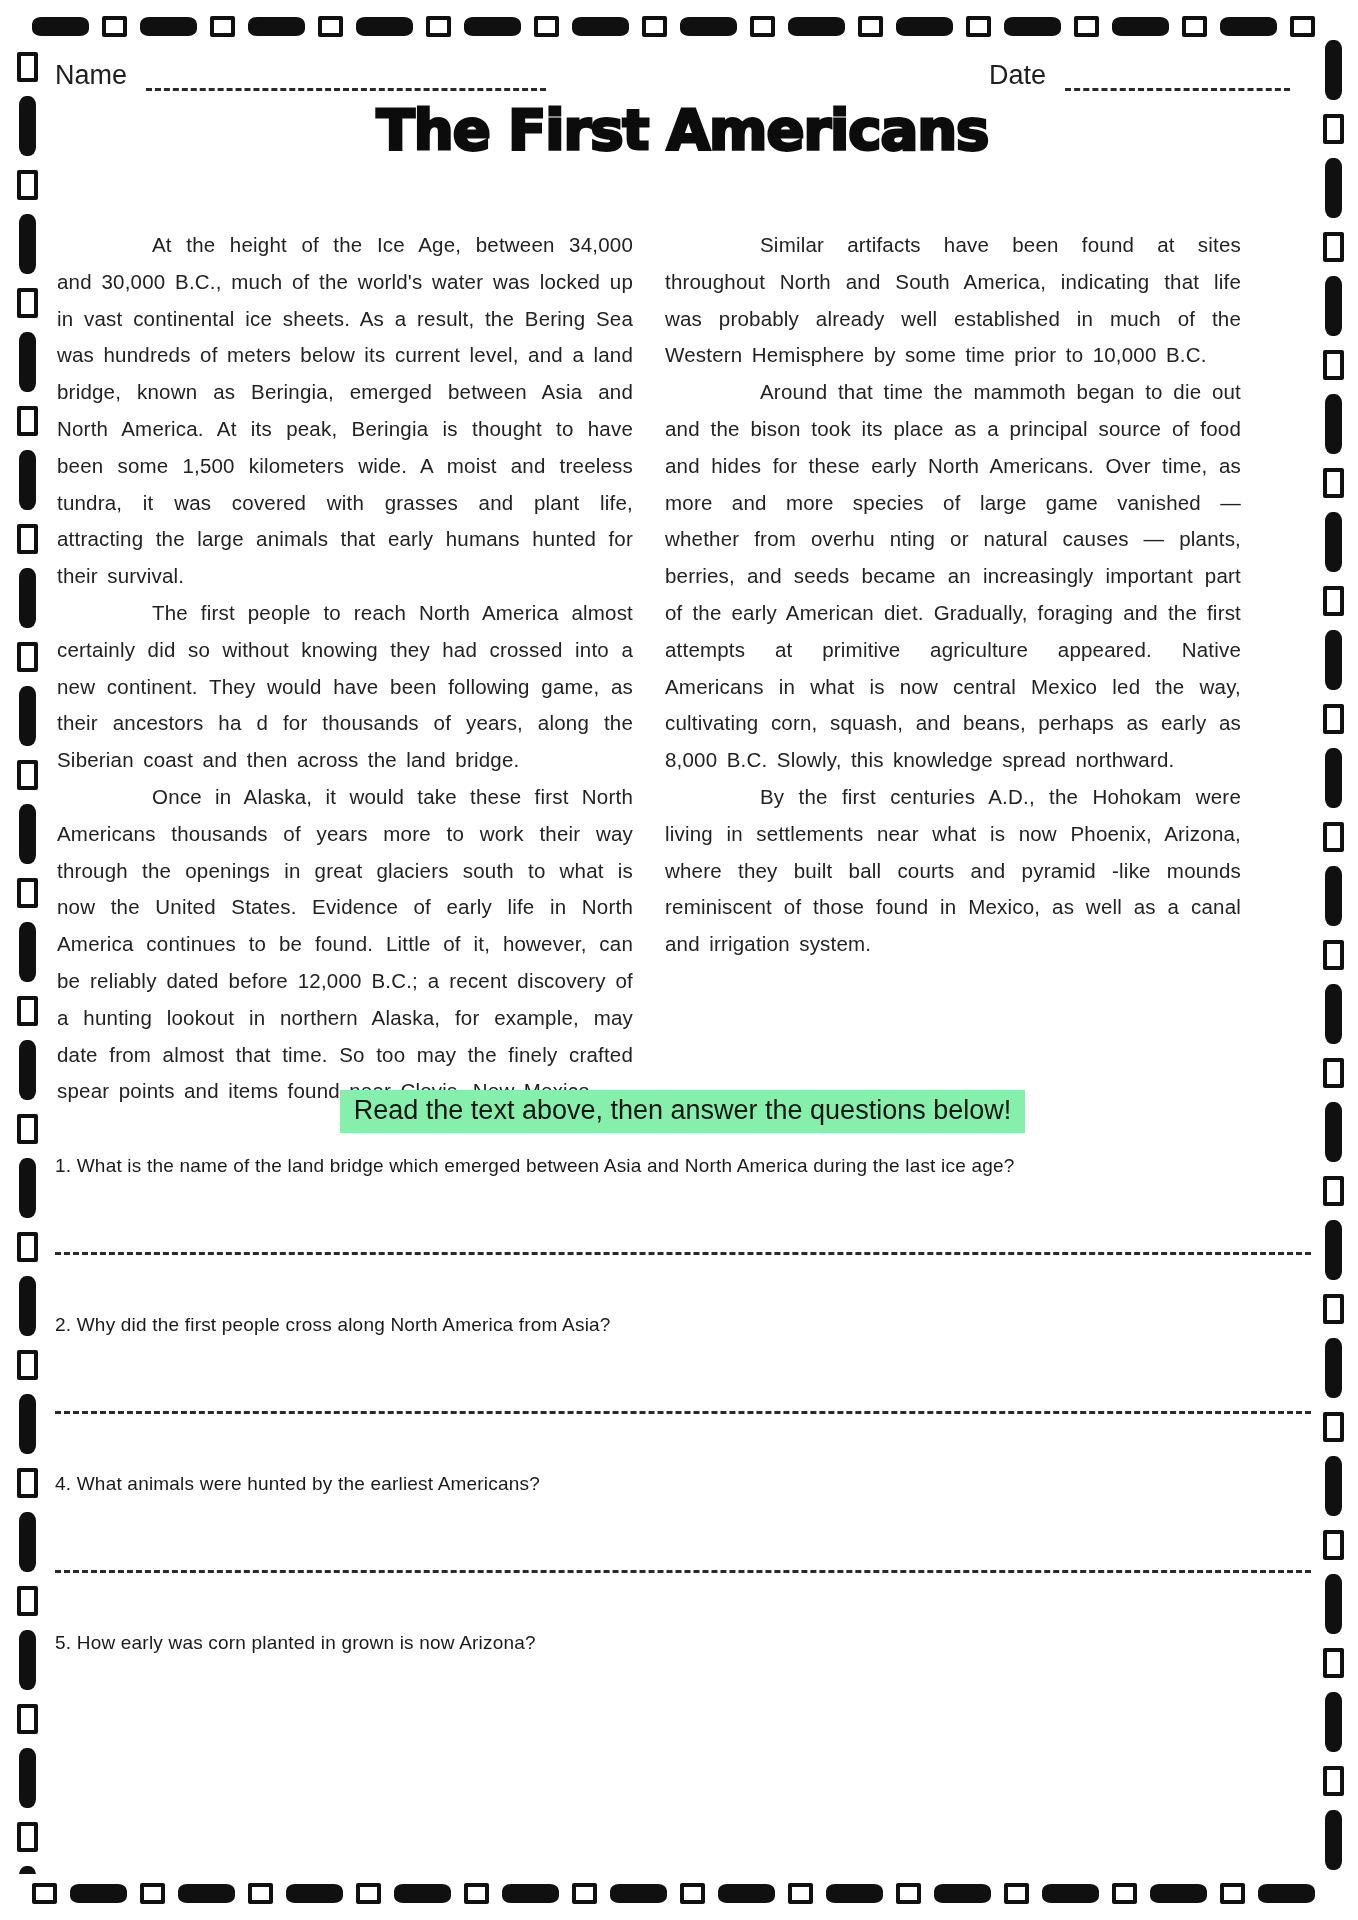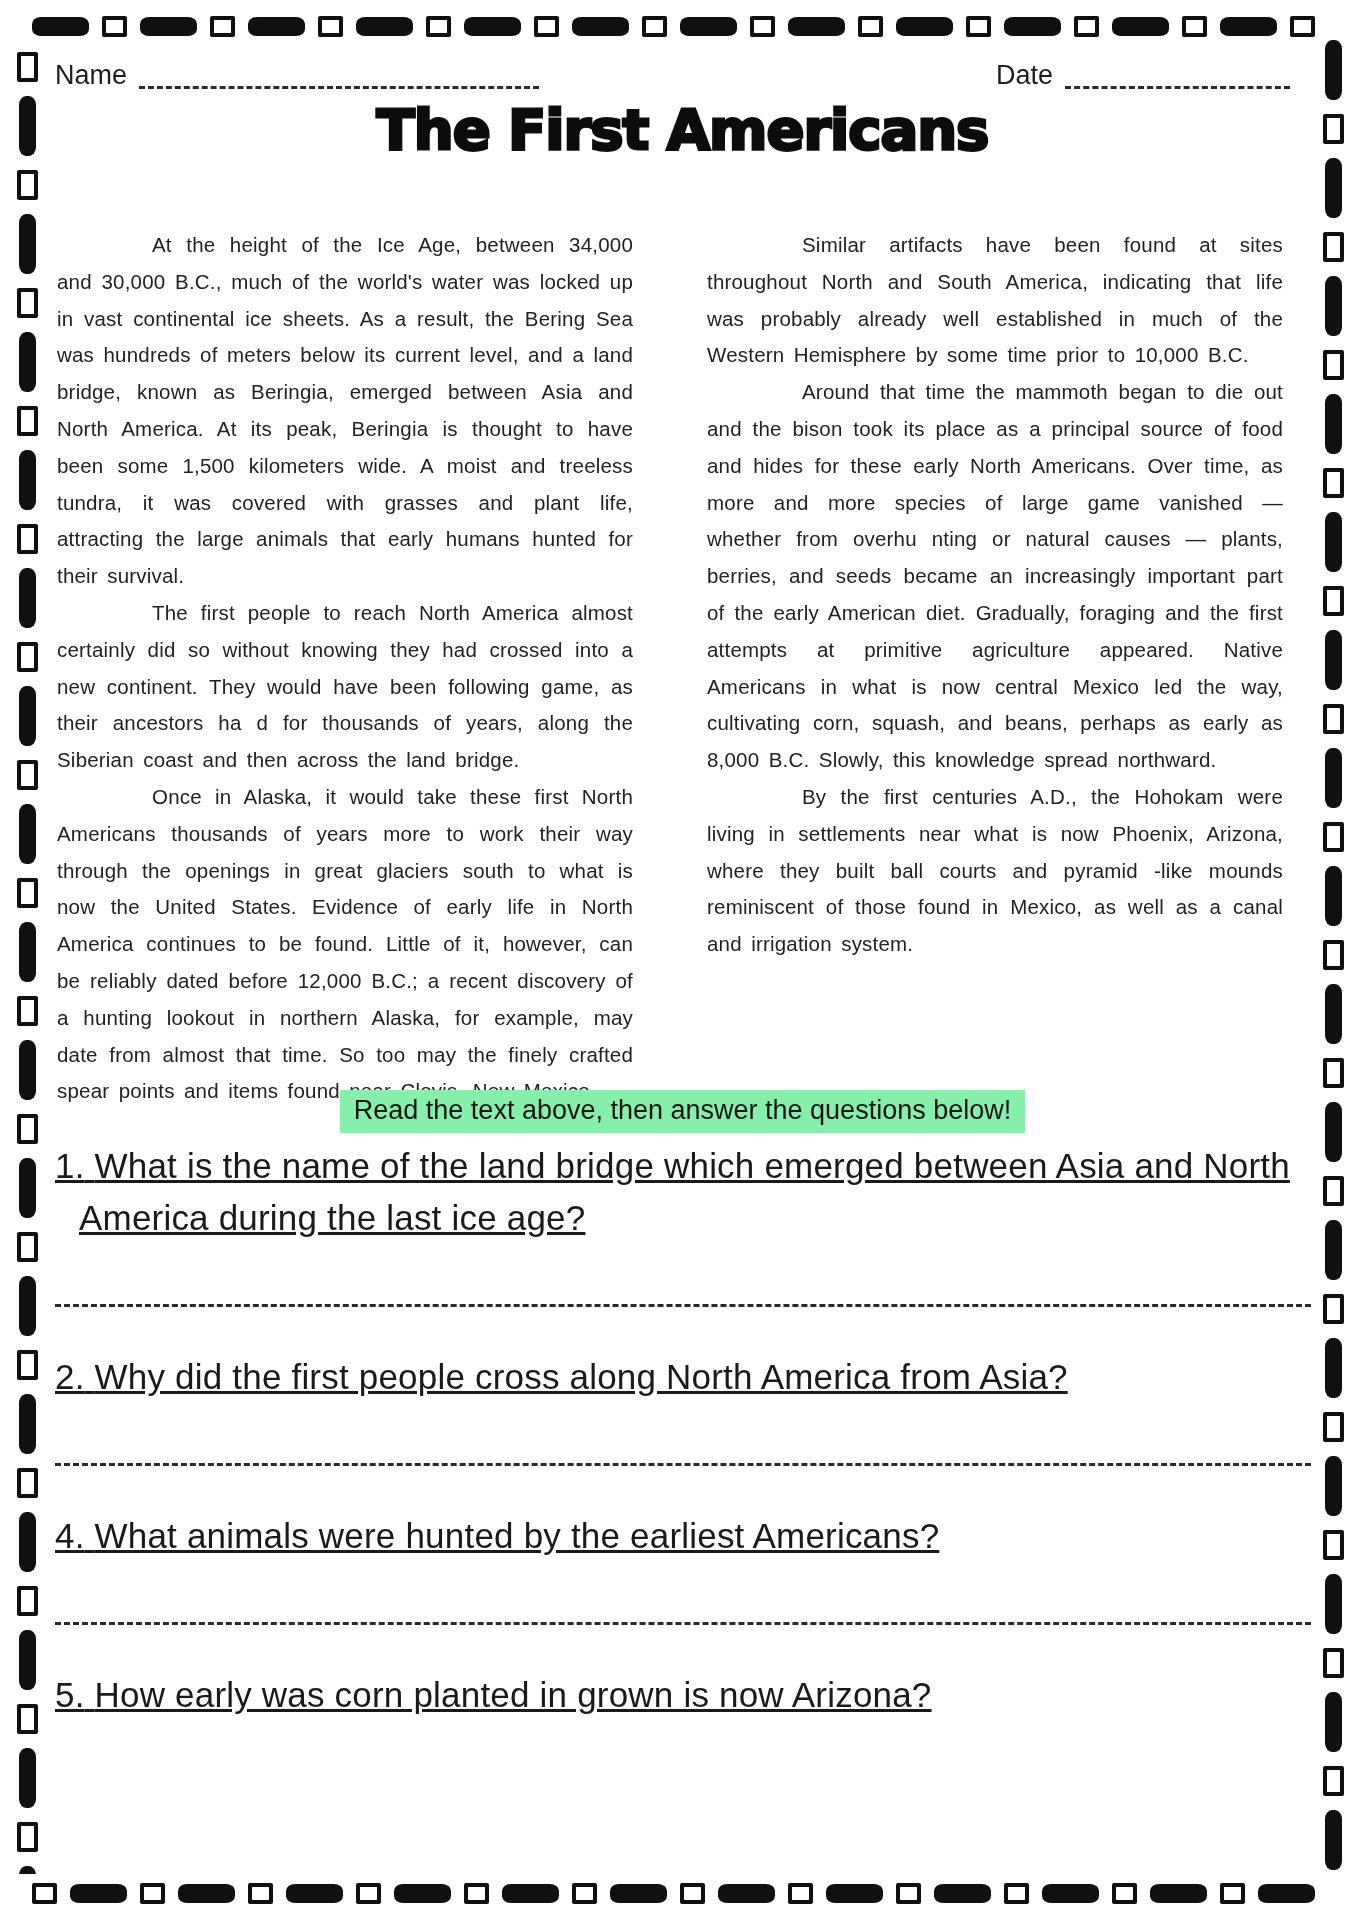--- a/index.html
+++ b/index.html
@@ -19,47 +19,47 @@
   .b-col{position:absolute;display:flex;flex-direction:column;gap:14px;overflow:hidden;align-items:center;}
   .b-left{left:14px;top:52px;bottom:46px;width:26px;}
   .b-right{right:12px;top:40px;bottom:46px;width:26px;}
   .hbar{flex:none;width:57px;height:19px;background:#101010;border-radius:9px/7px;}
   .hsq{flex:none;width:17px;height:13px;border:4px solid #101010;border-radius:2px;}
   .vbar{flex:none;width:17px;height:60px;background:#101010;border-radius:7px/9px;}
   .vsq{flex:none;width:13px;height:22px;border:4px solid #101010;border-radius:2px;}
   
   .content{position:absolute;left:55px;right:48px;top:45px;}
   .topline{position:absolute;top:15px;left:0;right:20px;display:flex;justify-content:space-between;align-items:flex-end;font-size:27px;}
-  .field{display:flex;align-items:center;gap:12px;}
+  .field{display:flex;align-items:flex-end;gap:19px;}
   .dashline{display:inline-block;border-bottom:3px dashed #2a2a2a;height:24px;}
   .name-line{width:400px;}
   .date-line{width:225px;}
   .title{
     position:absolute;top:52px;left:0;right:0;margin:0;
     text-align:center;
     font-family:"DejaVu Sans",sans-serif;
     font-weight:bold;
     font-size:56px;
     letter-spacing:-1px;
     color:#0c0c0c;
     -webkit-text-stroke:3px #0c0c0c;
   }
-  .columns{position:absolute;top:182px;left:2px;display:flex;gap:74px;}
+  .columns{position:absolute;top:182px;left:2px;display:flex;gap:32px;}
   .pcol{width:576px;font-size:20.5px;line-height:36.8px;text-align:justify;letter-spacing:.2px;word-spacing:3.5px;color:#222;}
   .pcol p{margin:0;text-indent:95px;}
   .instruction-wrap{position:absolute;top:1045px;left:0;right:0;text-align:center;}
   .instruction{
     display:inline-block;
     font-size:27px;
     padding:5px 14px 7px 14px;
     background:#86efac;
     color:#151515;
   }
   .questions{position:absolute;top:1095px;left:0;width:1256px;}
-  .q-text{font-size:35px;line-height:52px;color:#1a1a1a;padding-left:24px;text-indent:-24px;letter-spacing:.2px;text-decoration:underline;}
+  .q-text{font-size:19px;line-height:52px;color:#1a1a1a;padding-left:24px;text-indent:-24px;letter-spacing:.2px;}
   .answer-line{border-bottom:3px dashed #2a2a2a;height:0;margin-top:60px;}
   .question{margin-bottom:44px;}
 </style>
 </head>
 <body>
 
 <div class="page">
 
   <div class="b-row b-top" id="btop">
       <span class="hbar"></span>

